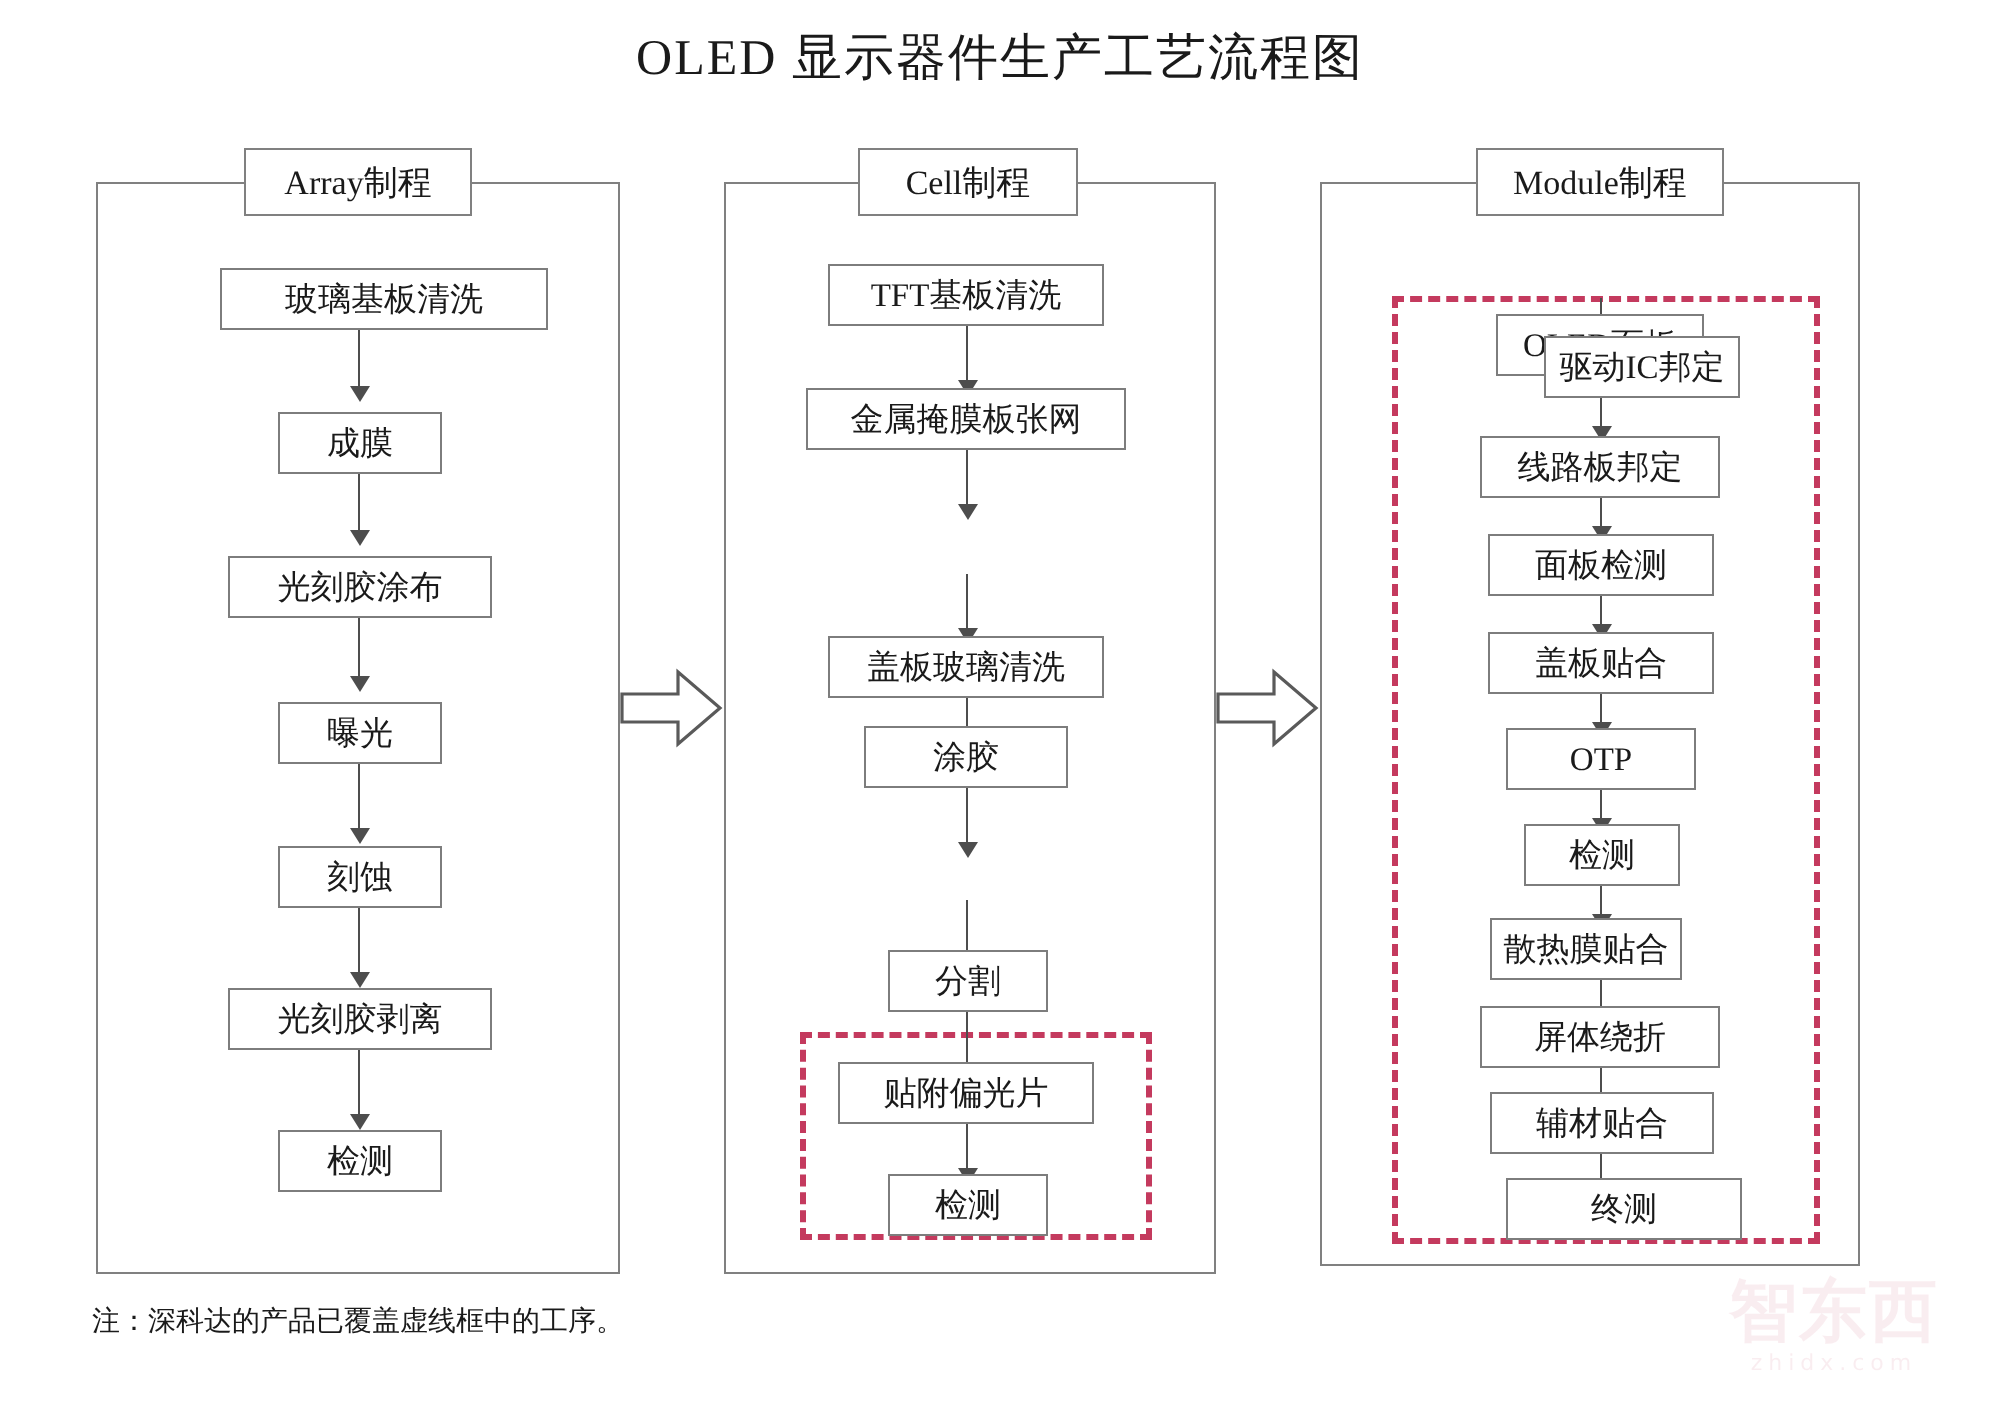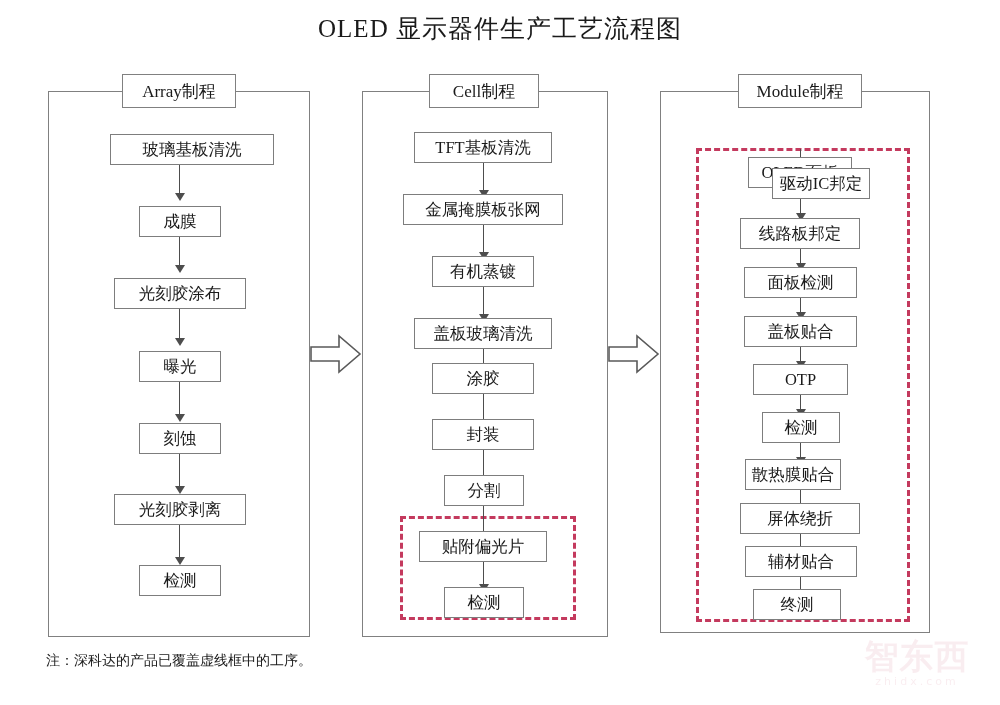--- a/index.html
+++ b/index.html
@@ -214,39 +214,37 @@
     <div class="stem" style="height:29px;"></div>
     <div class="head" style="top:27px;"></div>
   </div>
 
   <div class="step" style="left:403px; top:194px; width:160px;">金属掩膜板张网</div>
   <div class="conn" style="left:483px; top:225px; height:35px;">
     <div class="stem" style="height:29px;"></div>
     <div class="head" style="top:27px;"></div>
   </div>
 
-  <div class="step" style="left:432px; top:256px; width:102px;">有机蒸镀</div>
   <div class="conn" style="left:483px; top:287px; height:35px;">
     <div class="stem" style="height:29px;"></div>
     <div class="head" style="top:27px;"></div>
   </div>
 
   <div class="step" style="left:414px; top:318px; width:138px;">盖板玻璃清洗</div>
   <div class="conn" style="left:483px; top:349px; height:35px;">
     <div class="stem" style="height:29px;"></div>
     <div class="head" style="top:27px;"></div>
   </div>
 
   <div class="step" style="left:432px; top:363px; width:102px;">涂胶</div>
   <div class="conn" style="left:483px; top:394px; height:35px;">
     <div class="stem" style="height:29px;"></div>
     <div class="head" style="top:27px;"></div>
   </div>
 
-  <div class="step" style="left:432px; top:419px; width:102px;">封装</div>
   <div class="conn" style="left:483px; top:450px; height:35px;">
     <div class="stem" style="height:29px;"></div>
     <div class="head" style="top:27px;"></div>
   </div>
 
   <div class="step" style="left:444px; top:475px; width:80px;">分割</div>
   <div class="conn" style="left:483px; top:506px; height:36px;">
     <div class="stem" style="height:30px;"></div>
     <div class="head" style="top:28px;"></div>
   </div>
@@ -326,21 +324,21 @@
     <div class="stem" style="height:15px;"></div>
     <div class="head" style="top:13px;"></div>
   </div>
 
   <div class="step" style="left:745px; top:546px; width:112px;">辅材贴合</div>
   <div class="conn" style="left:800px; top:577px; height:21px;">
     <div class="stem" style="height:15px;"></div>
     <div class="head" style="top:13px;"></div>
   </div>
 
-  <div class="step" style="left:753px; top:589px; width:88px;">终测</div>
+  <div class="step" style="left:753px; top:589px; width:118px;">终测</div>
 
   <div class="note">注：深科达的产品已覆盖虚线框中的工序。</div>
 
   <div class="watermark">
     <div class="wm-logo">智东西</div>
     <div class="wm-url">zhidx.com</div>
   </div>
 
 </div>
 

